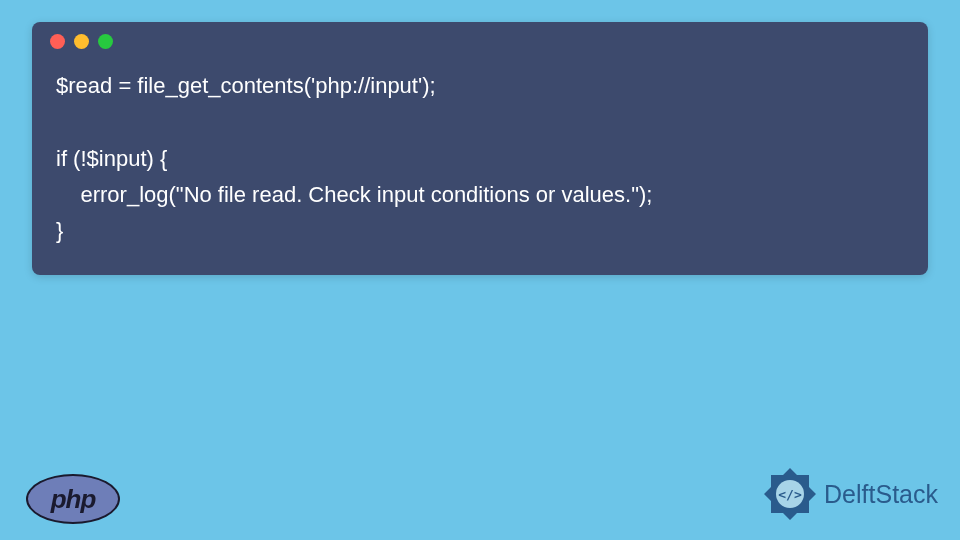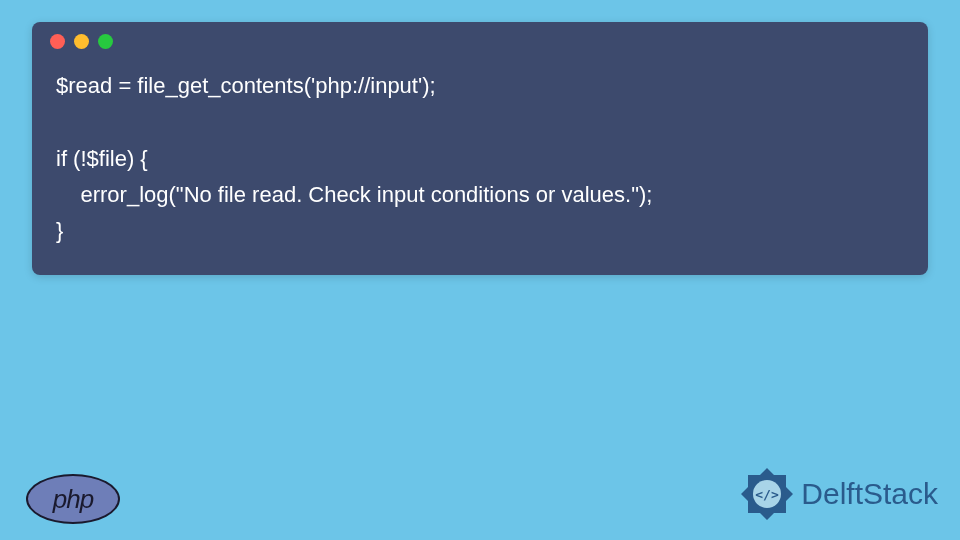--- a/index.html
+++ b/index.html
@@ -55,58 +55,58 @@
       height: 50px;
       background: #6e7eb8;
       border-radius: 50%;
       border: 2px solid #1a1a2e;
       display: flex;
       align-items: center;
       justify-content: center;
     }
     .php-badge span {
       color: #1a1a2e;
-      font-weight: 400;
+      font-weight: 700;
       font-size: 26px;
       font-family: Arial, sans-serif;
       letter-spacing: -1px;
       font-style: italic;
     }
     .delftstack {
       position: absolute;
       right: 22px;
       bottom: 18px;
       display: flex;
       align-items: center;
       gap: 6px;
     }
     .ds-icon {
       width: 56px;
       height: 56px;
       position: relative;
     }
     .ds-text {
       color: #2a5b8c;
-      font-size: 30px;
+      font-size: 25px;
       font-weight: 500;
       font-family: Arial, sans-serif;
     }
   </style>
 </head>
 <body>
 
 <div class="code-window">
   <div class="titlebar">
     <div class="dot red"></div>
     <div class="dot yellow"></div>
     <div class="dot green"></div>
   </div>
   <div class="code-body"><span>$read = file_get_contents('php://input');</span>
 <span></span>
-<span>if (!$file) {</span>
+<span>if (!$input) {</span>
 <span>    error_log("No file read. Check input conditions or values.");</span>
 <span>}</span></div>
 </div>
 
 <div class="php-badge">
   <span>php</span>
 </div>
 
 <div class="delftstack">
   <div class="ds-icon">

